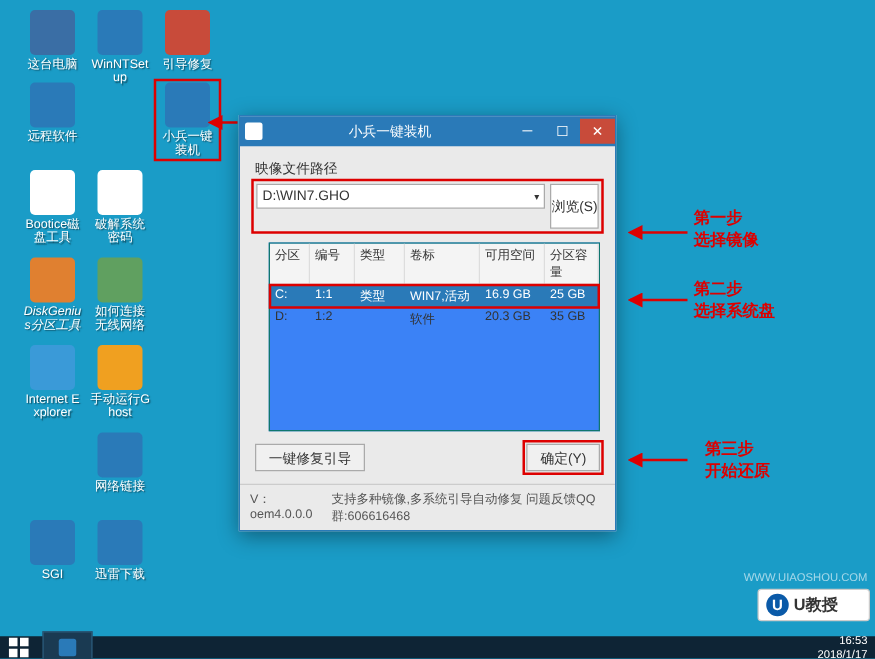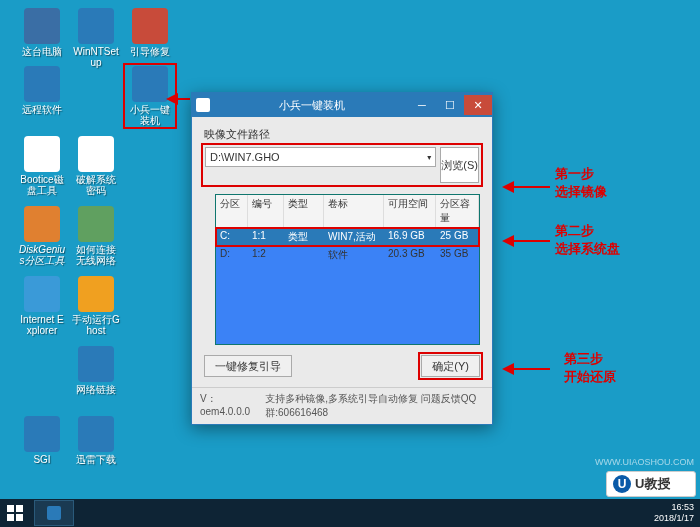--- a/index.html
+++ b/index.html
@@ -6,21 +6,21 @@
 body { width: 700px; height: 527px; background: #1a9cc7; position: relative; overflow: hidden; }
 
 
 .desktop { position: absolute; top: 0; left: 0; right: 0; bottom: 30px; }
 .icon { position: absolute; width: 48px; text-align: center; }
 .icon .img { width: 36px; height: 36px; margin: 0 auto 2px; display: flex; align-items: center; justify-content: center; font-size: 20px; border-radius: 4px; }
 .icon .lbl { color: #fff; font-size: 10px; line-height: 11px; text-shadow: 1px 1px 1px rgba(0,0,0,0.5); word-break: break-all; }
 .icon.highlighted { outline: 2px solid #d00; outline-offset: 1px; }
 
 
-.taskbar { position: absolute; bottom: 0; left: 0; right: 0; height: 28px; background: #0e2435; display: flex; align-items: center; }
+.taskbar { position: absolute; bottom: 0; left: 0; right: 0; height: 18px; background: #0e2435; display: flex; align-items: center; }
 .start { width: 30px; height: 30px; display: flex; align-items: center; justify-content: center; color: #fff; }
 .start svg { width: 16px; height: 16px; }
 .task-item { width: 40px; height: 26px; margin-left: 4px; background: #1a3a52; border: 1px solid #2a5a7a; display: flex; align-items: center; justify-content: center; }
 .tray { margin-left: auto; color: #fff; font-size: 9px; text-align: right; padding-right: 6px; line-height: 11px; }
 
 
 .window { position: absolute; left: 191px; top: 92px; width: 302px; background: #eaeaea; border: 1px solid #2a7ab8; box-shadow: 0 4px 16px rgba(0,0,0,0.4); }
 .titlebar { height: 24px; background: #2a7ab8; display: flex; align-items: center; padding-left: 4px; }
 .titlebar .ticon { width: 14px; height: 14px; background: #fff; border-radius: 2px; margin-right: 6px; }
 .titlebar .ttitle { flex: 1; text-align: center; color: #fff; font-size: 11px; }

